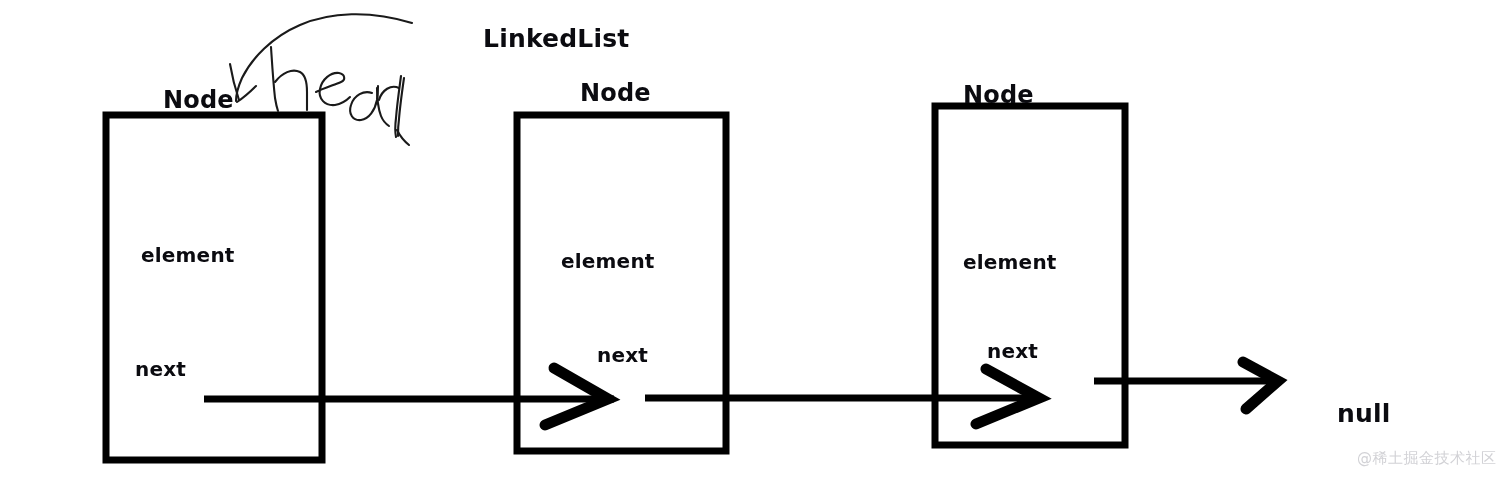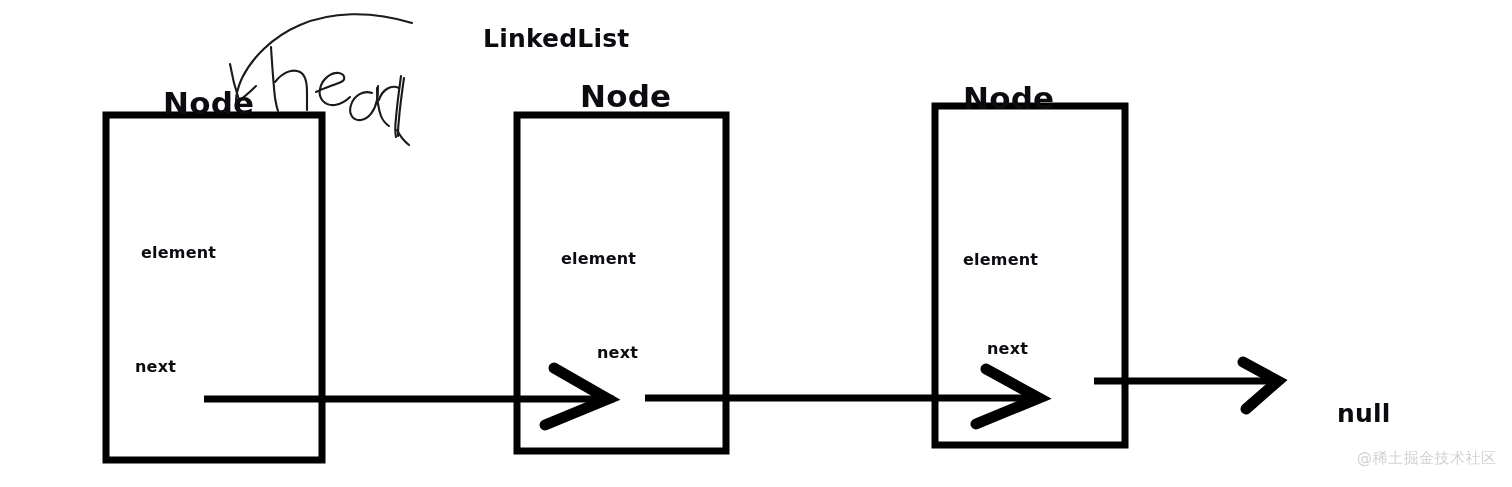--- a/index.html
+++ b/index.html
@@ -24,22 +24,22 @@
   }
   .dlabel {
     position: absolute;
     font-family: "DejaVu Sans", sans-serif;
     font-weight: bold;
     color: #0b0b10;
     white-space: nowrap;
     letter-spacing: 0.2px;
     line-height: 1;
   }
-  .node-title { font-size: 31px; }
-  .field-label { font-size: 16px; }
+  .node-title { font-size: 24px; }
+  .field-label { font-size: 20px; }
   .list-title  { font-size: 25px; }
   .null-label  { font-size: 25px; margin-top: 24px; }
   .watermark {
     position: absolute;
     font-family: "DejaVu Sans", sans-serif;
     font-size: 15px;
     color: #d2d2d6;
     white-space: nowrap;
     letter-spacing: 0.5px;
   }

